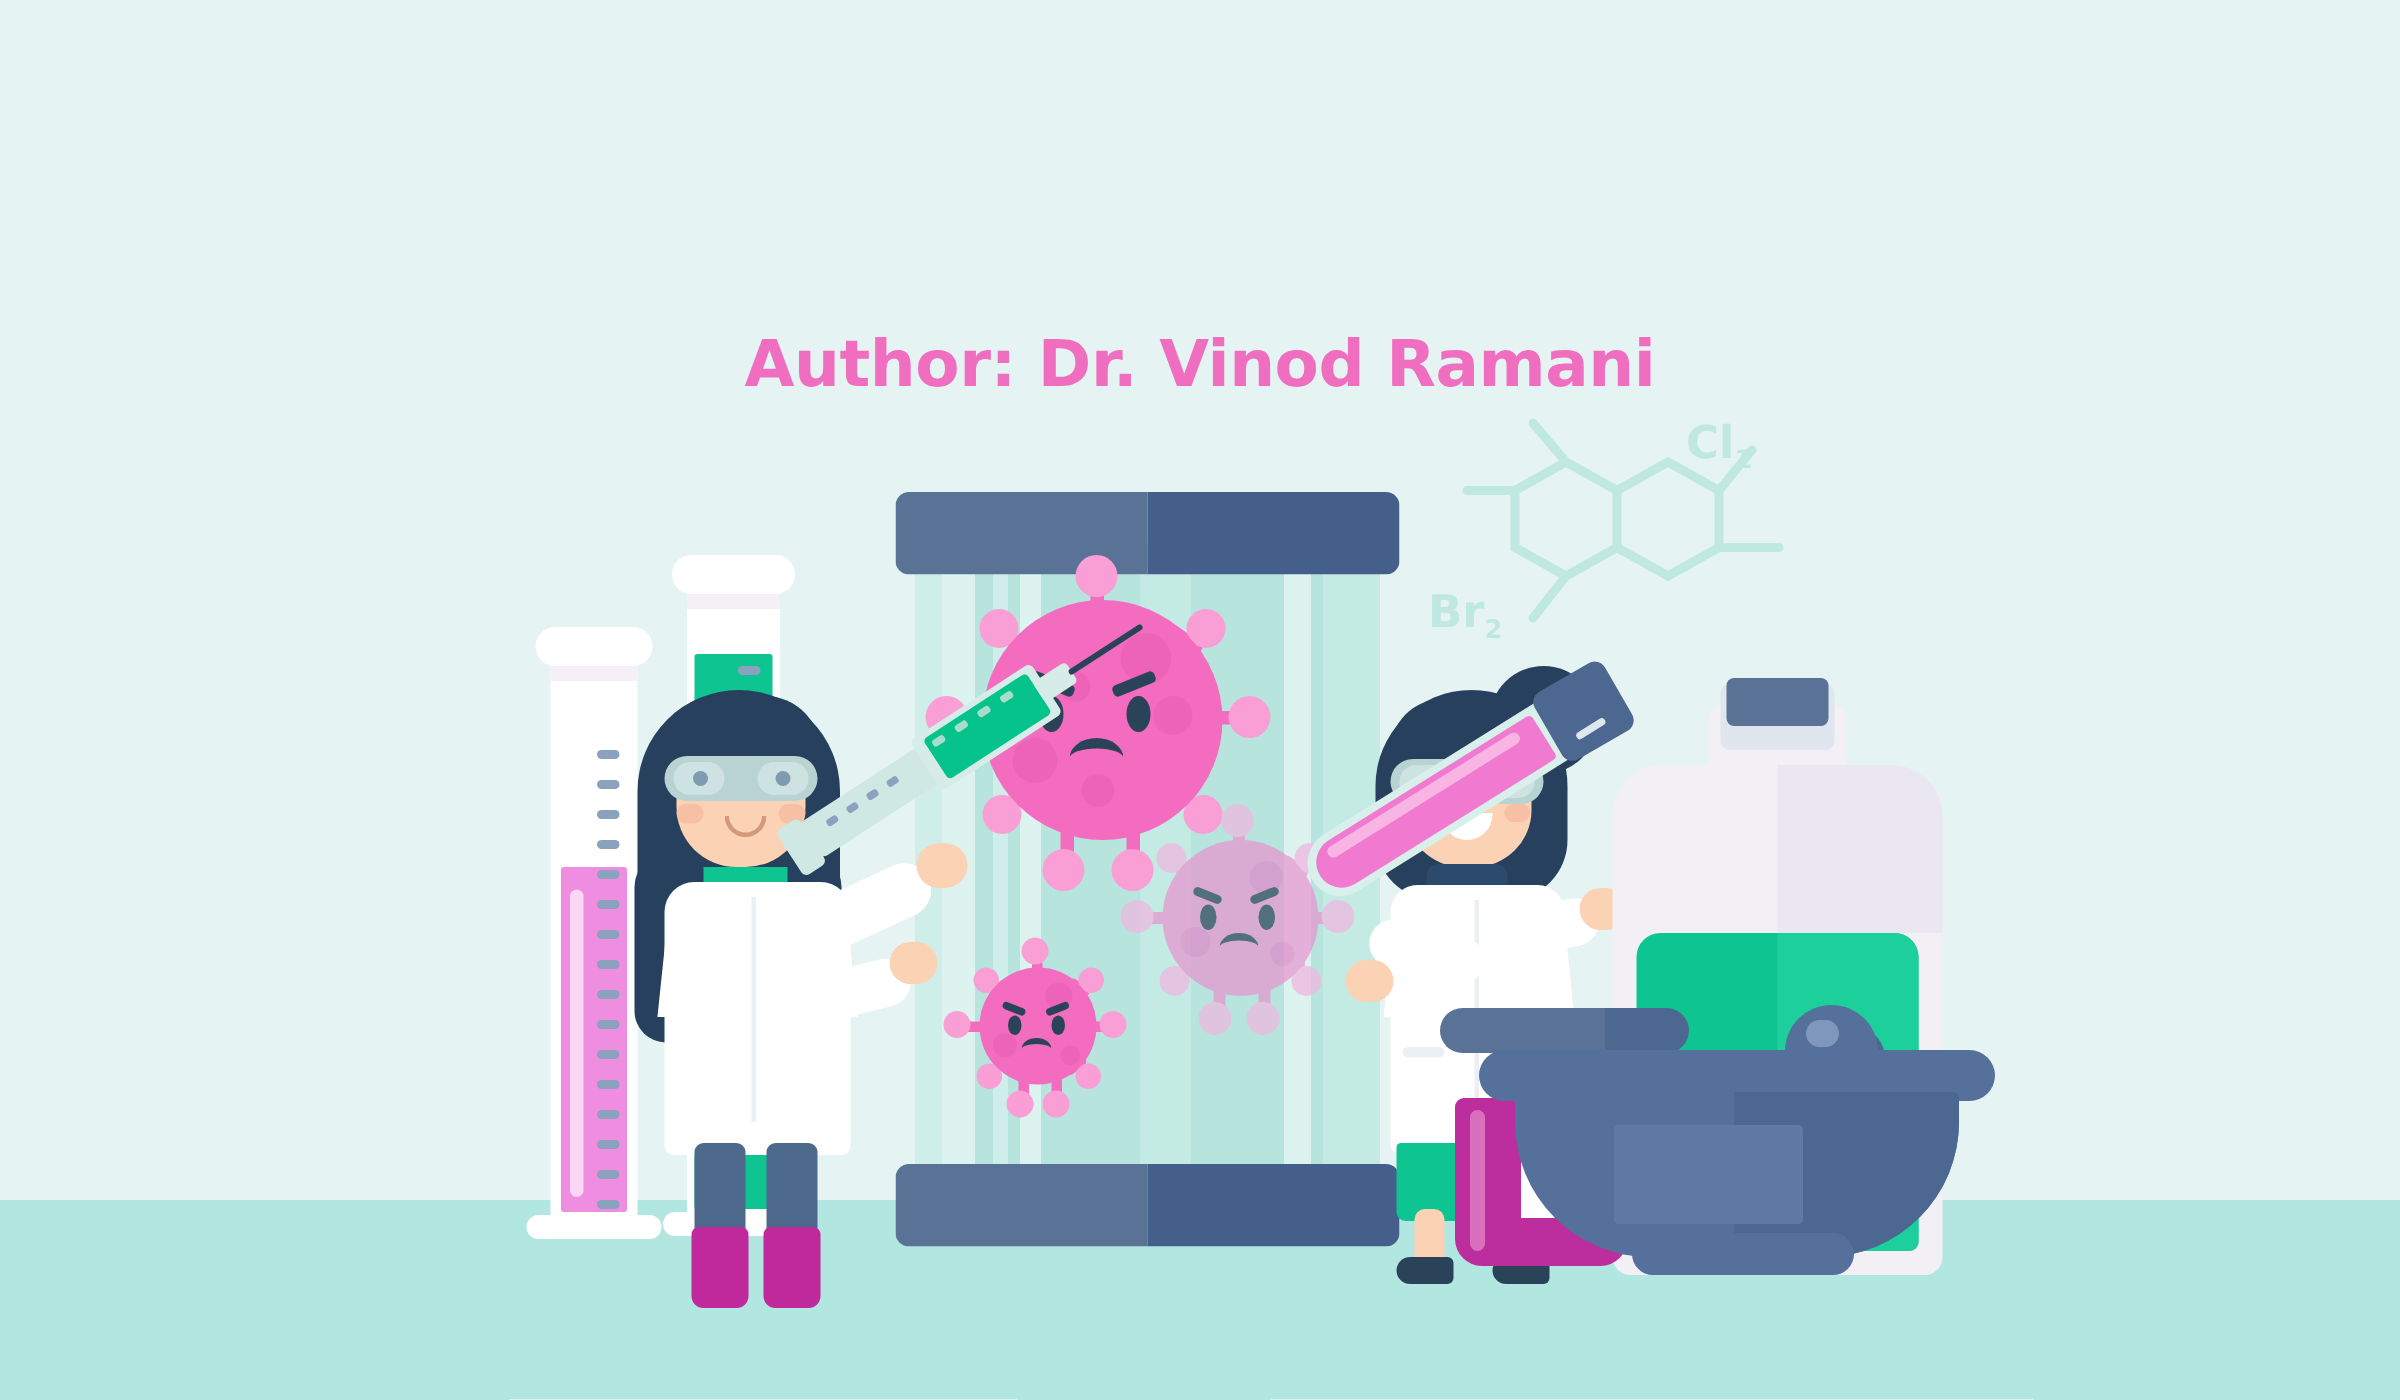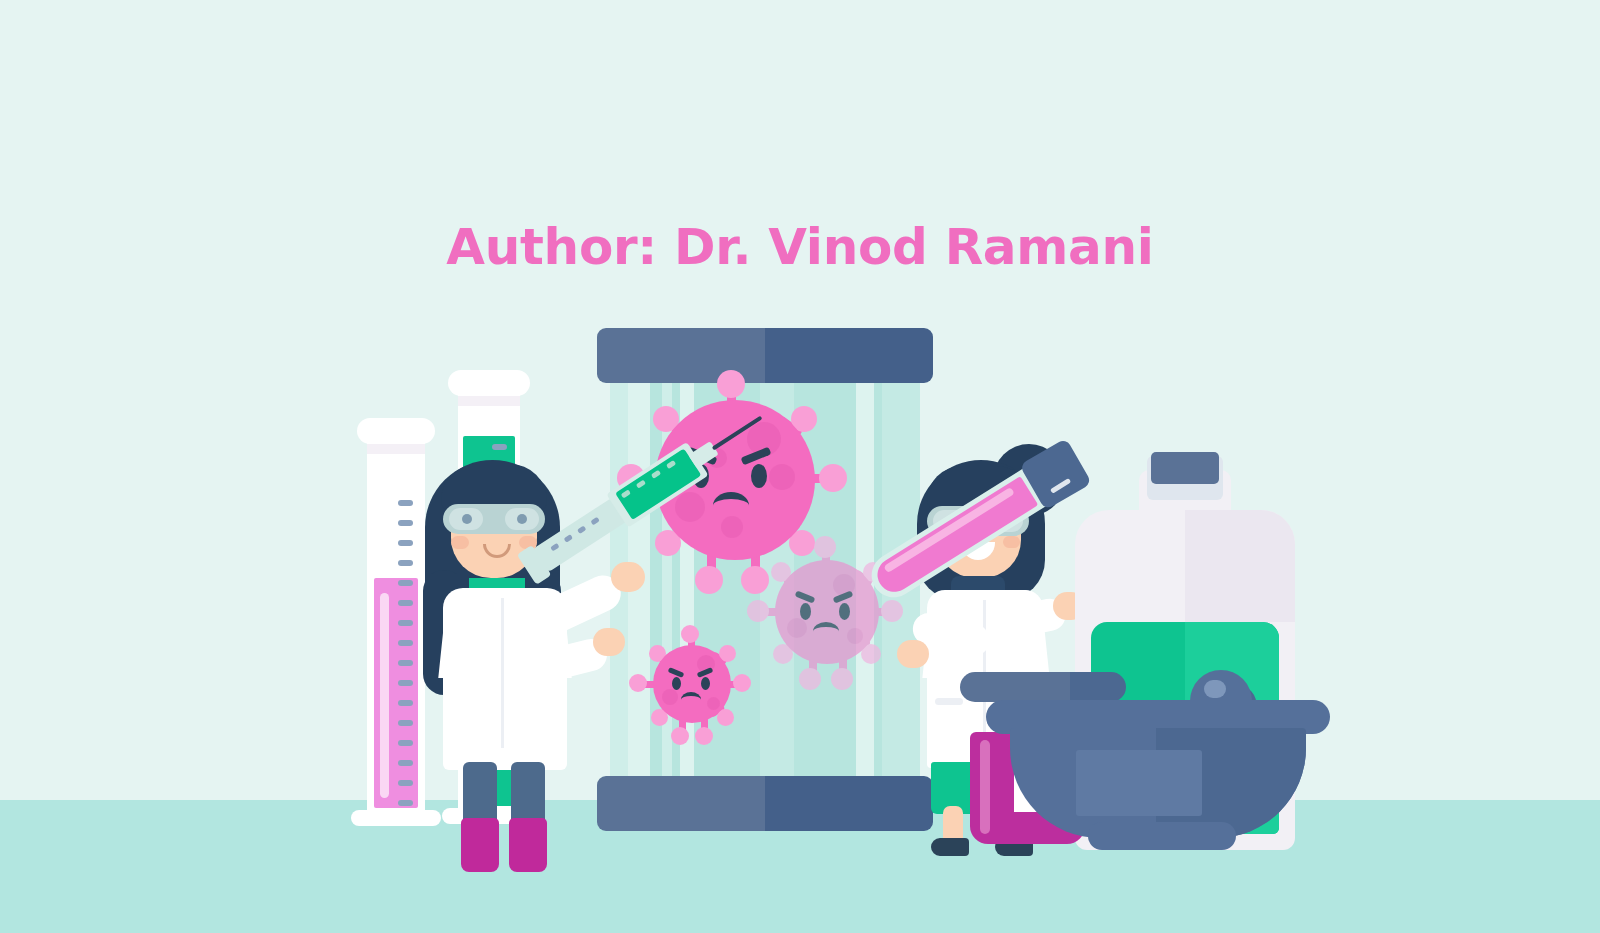--- a/index.html
+++ b/index.html
@@ -16,21 +16,21 @@
 
   
   .title{
     position:absolute;left:0;top:58px;width:1600px;text-align:center;
     color:#0ec490;font-size:55px;font-weight:bold;line-height:1.18;
     letter-spacing:-0.5px;font-family:"DejaVu Sans", sans-serif;
     white-space:pre-line;
   }
   .author{
     position:absolute;left:0;top:218px;width:1600px;text-align:center;
-    color:#f06ec0;font-size:50px;font-weight:bold;letter-spacing:-0.3px;
+    color:#f06ec0;font-size:43px;font-weight:bold;letter-spacing:-0.3px;
   }
 
   
   .chem{position:absolute;left:930px;top:260px;width:290px;height:185px;}
   .chem svg{display:block;}
   .chem-label{position:absolute;color:#bfe8e1;font-size:30px;font-weight:bold;}
   .chem-cl{left:194px;top:18px;}
   .chem-br{left:22px;top:131px;}
   .chem-sub{font-size:17px;vertical-align:sub;}
 
@@ -82,20 +82,38 @@
 </style>
 </head>
 <body>
 
 <div id="stage">
 
   <div class="floor"></div>
 
   <div class="author">Author: Dr. Vinod Ramani</div>
 
+  <div class="chem">
+    <svg width="290" height="185" viewBox="0 0 290 185">
+      <g stroke="#bfe8e1" stroke-width="6" fill="none" stroke-linecap="round">
+
+        <polyline points="80,67 114,48 148,67 148,105 114,124 80,105 80,67"></polyline>
+
+        <polyline points="148,67 182,48 216,67 216,105 182,124 148,105"></polyline>
+
+        <line x1="114" y1="48" x2="92" y2="22"></line>
+        <line x1="80" y1="67" x2="48" y2="67"></line>
+        <line x1="114" y1="124" x2="92" y2="152"></line>
+        <line x1="216" y1="67" x2="238" y2="40"></line>
+        <line x1="216" y1="105" x2="256" y2="105"></line>
+      </g>
+    </svg>
+    <div class="chem-label chem-cl"><span>Cl</span><span class="chem-sub">1</span></div>
+    <div class="chem-label chem-br"><span>Br</span><span class="chem-sub">2</span></div>
+  </div>
 
   <div class="tank-glass">
     <div class="tank-stripe" style="left:0px;width:18px;"></div>
     <div class="tank-stripe bright" style="left:18px;width:22px;"></div>
     <div class="tank-stripe" style="left:52px;width:10px;"></div>
     <div class="tank-stripe bright" style="left:70px;width:14px;"></div>
     <div class="tank-stripe" style="left:150px;width:34px;background:#c4eae4;"></div>
     <div class="tank-stripe bright" style="left:246px;width:18px;"></div>
     <div class="tank-stripe" style="left:272px;width:38px;background:#c4eae4;"></div>
   </div>

